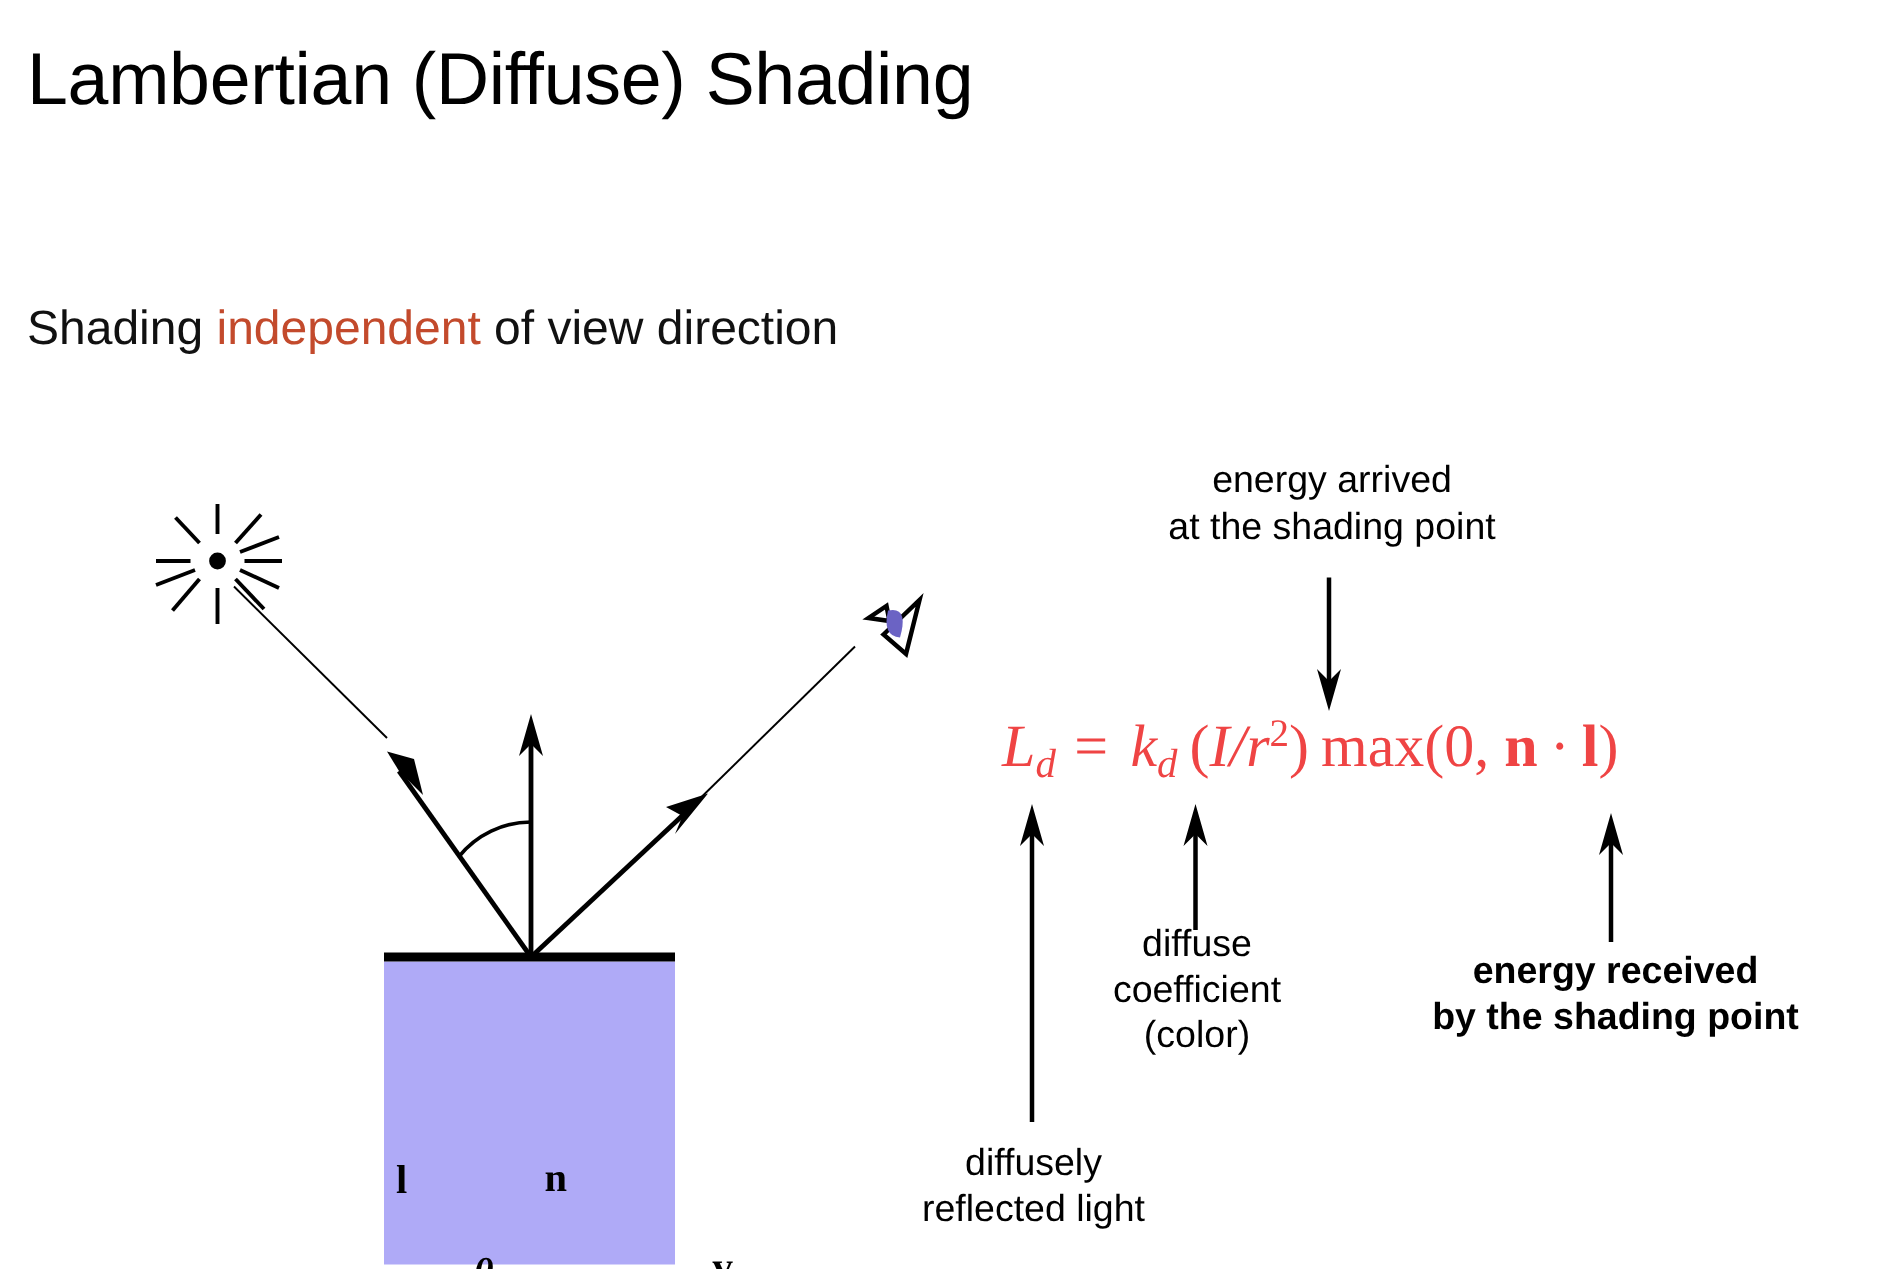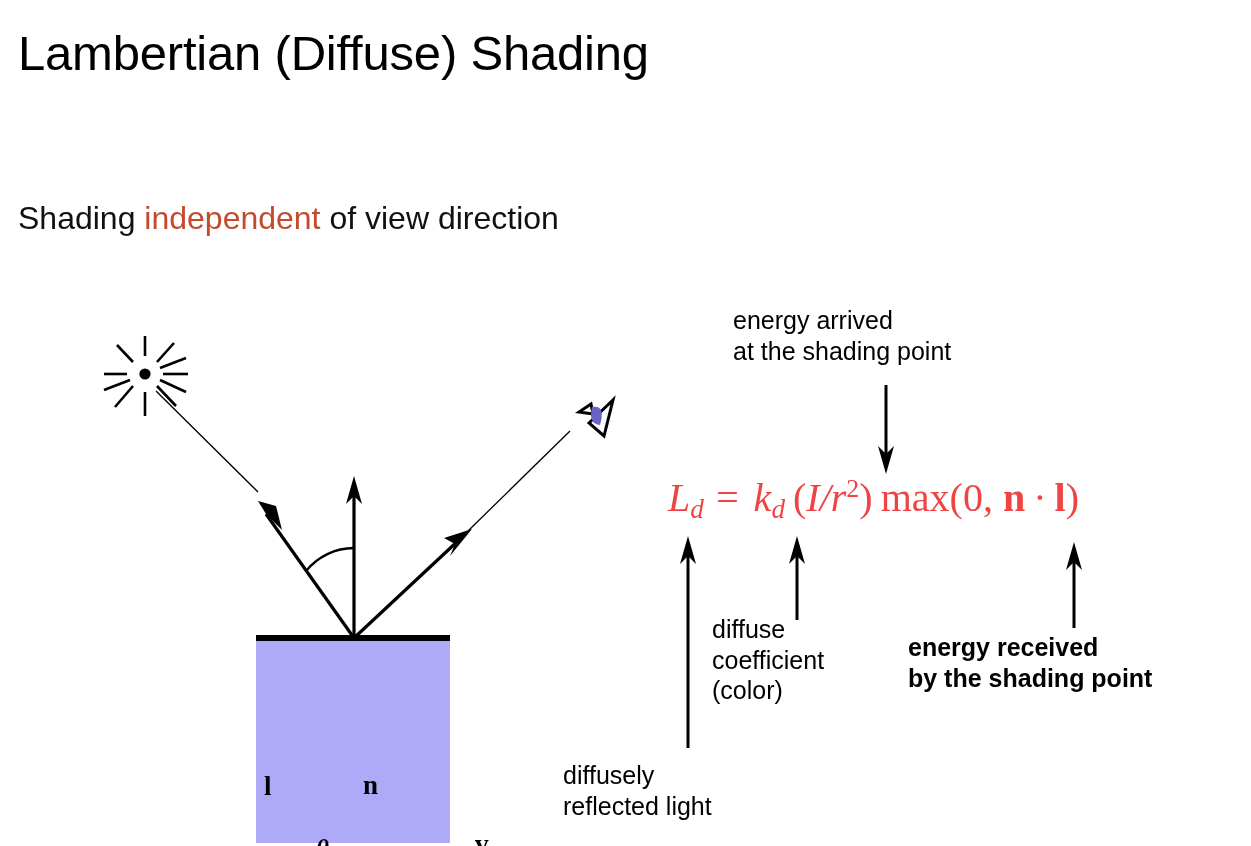--- a/index.html
+++ b/index.html
@@ -105,21 +105,21 @@
   }
   #formula .thin { letter-spacing: 0.06em; }
 
   
   .anno {
     position: absolute;
     font-family: "Liberation Sans", sans-serif;
     font-size: 25px;
     line-height: 1.22;
     color: #000000;
-    text-align: left;
+    text-align: center;
     white-space: pre-line;
   }
   #anno-arrived  { left: 733px; top: 305px; width: 310px; }
   #anno-diffuse  { left: 712px; top: 614px; width: 172px; }
   #anno-received { left: 908px; top: 632px; width: 338px; font-weight: bold; }
   #anno-reflected{ left: 563px; top: 760px; width: 252px; }
 
   
   #anno-arrows {
     position: absolute;

